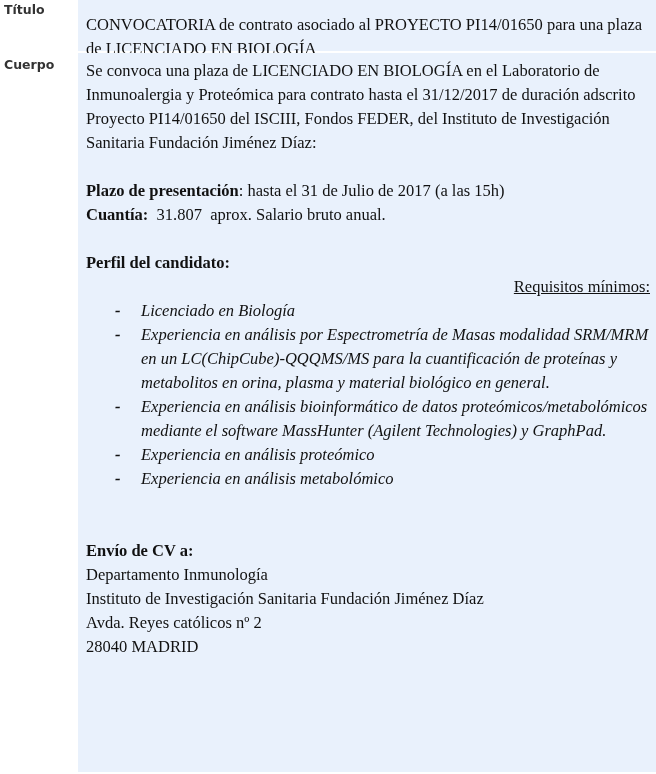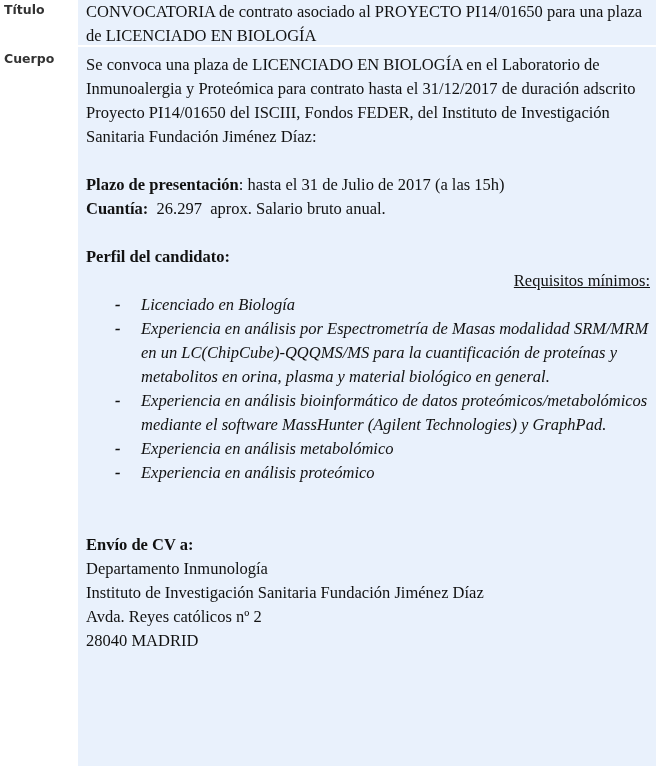--- a/index.html
+++ b/index.html
@@ -10,22 +10,22 @@
     padding: 2px 0 0 4px;
     font-family: "DejaVu Sans", sans-serif; font-weight: bold; font-size: 12.5px;
     color: #333333; background: #ffffff;
   }
   .value {
     flex: 1; background: #e9f1fc; box-sizing: border-box;
     padding: 4px 6px 0 8px;
     font-family: "Liberation Serif", serif; font-size: 16.5px; line-height: 24px;
     color: #111111;
   }
-  .row-title { height: 45px; }
-  .row-title .value { padding-top: 0; }
+  .row-title { height: 51px; }
+  .row-title .value { padding-top: 13px; }
   .divider { position: absolute; left: 0; right: 0; top: 55px; height: 2px; background: #d6d6d6; }
   .row-body { height: 719px; margin-top: 2px; }
   .row-body .value { padding-top: 6px; }
   .row-body .label { padding-top: 4px; }
   .gap { height: 24px; }
   .gap2 { height: 48px; }
   b { font-weight: bold; }
   .u { text-decoration: underline; text-align: right; }
   ul.dash { list-style: none; margin: 0; padding: 0 0 0 55px; font-style: italic; }
   ul.dash li { position: relative; }
@@ -39,32 +39,32 @@
   <div class="value">CONVOCATORIA  de contrato asociado al PROYECTO PI14/01650 para una plaza de LICENCIADO EN BIOLOGÍA</div>
 </div>
 <div class="divider"></div>
 
 <div class="row row-body">
   <div class="label">Cuerpo</div>
   <div class="value">
     <div>Se convoca una plaza de LICENCIADO EN BIOLOGÍA en el Laboratorio de Inmunoalergia y Proteómica para contrato hasta el 31/12/2017 de duración adscrito Proyecto PI14/01650 del ISCIII, Fondos FEDER, del Instituto de Investigación Sanitaria Fundación Jiménez Díaz:</div>
     <div class="gap"></div>
     <div><b>Plazo de presentación</b><span>: hasta el 31 de Julio de 2017 (a las 15h)</span></div>
-    <div style="white-space:pre"><b>Cuantía:</b><span>  26.297  aprox. Salario bruto anual.</span></div>
+    <div style="white-space:pre"><b>Cuantía:</b><span>  31.807  aprox. Salario bruto anual.</span></div>
     <div class="gap"></div>
     <div><b>Perfil del candidato:</b></div>
     <div class="u">Requisitos mínimos:</div>
     <ul class="dash">
       <li>Licenciado en Biología</li>
       <li>Experiencia en análisis por Espectrometría de Masas modalidad SRM/MRM en un LC(ChipCube)-QQQMS/MS para la cuantificación de proteínas y metabolitos en orina, plasma y material biológico en general.</li>
       <li>Experiencia en análisis bioinformático de datos proteómicos/metabolómicos mediante el software MassHunter (Agilent Technologies) y GraphPad.</li>
     </ul>
     <ul class="dash">
+      <li>Experiencia en análisis proteómico</li>
       <li>Experiencia en análisis metabolómico</li>
-      <li>Experiencia en análisis proteómico</li>
     </ul>
     <div class="gap2"></div>
     <div><b>Envío de CV a:</b></div>
     <div>Departamento Inmunología</div>
     <div>Instituto de Investigación Sanitaria Fundación Jiménez Díaz</div>
     <div>Avda. Reyes católicos nº 2</div>
     <div>28040 MADRID</div>
   </div>
 </div>
 

